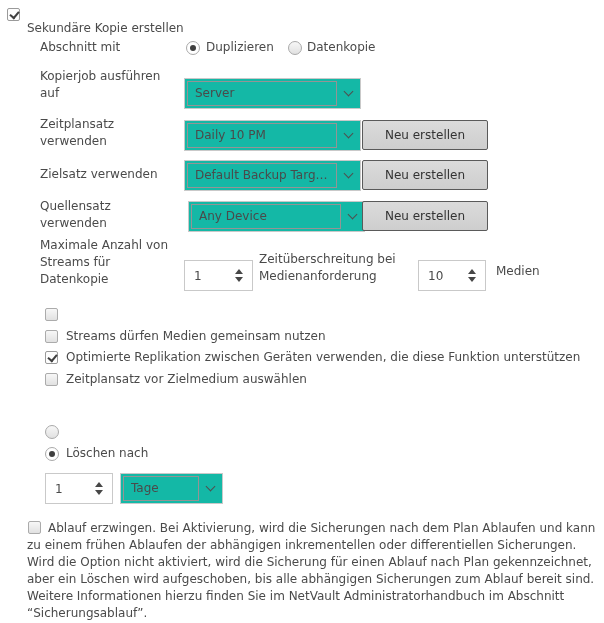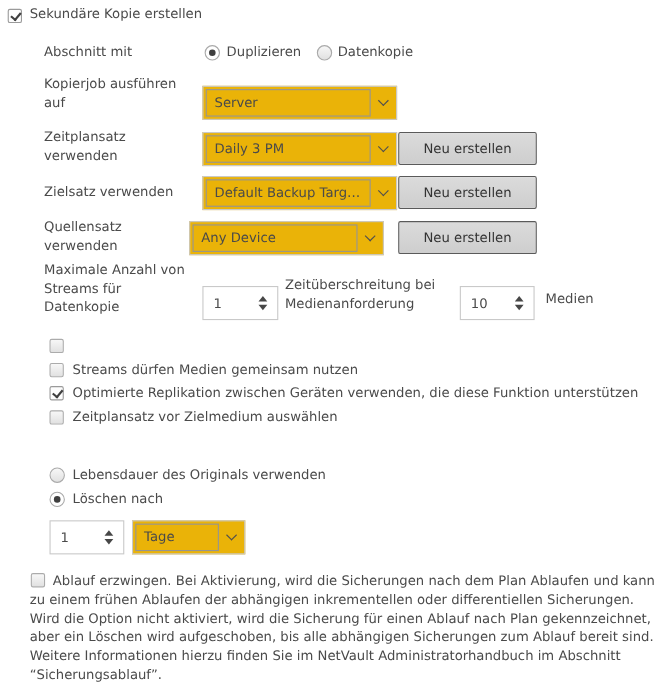--- a/index.html
+++ b/index.html
@@ -34,21 +34,21 @@
     border-radius:50%; background:linear-gradient(#f7f7f7,#e1e1e1); cursor:pointer;
   }
   .radio.selected { background:#ffffff; }
   .radio.selected::after {
     content:""; position:absolute; left:3px; top:3px; width:6px; height:6px;
     border-radius:50%; background:#3f3f3f;
   }
 
   
   .sel {
-    position:absolute; width:177px; height:31px; background:#eab308;
+    position:absolute; width:177px; height:31px; background:#14b8a6;
     border:1px solid #c9c9c9; display:flex; cursor:pointer;
   }
   .sel-text {
     flex:1; margin:2px 0 2px 2px; border:1px solid #949494; padding:0 7px;
     line-height:23px; white-space:nowrap; overflow:hidden; text-overflow:ellipsis;
     color:#4a4a4a;
   }
   .sel-caret { width:23px; display:flex; align-items:center; justify-content:center; }
   .caret {
     display:inline-block; width:7px; height:7px;
@@ -85,56 +85,56 @@
     position:absolute; left:27px; top:520px; width:574px;
     line-height:17px; color:#4a4a4a;
   }
 </style>
 </head>
 <body>
 
 <div id="screen">
 
   <span class="cb checked" style="left:7px;top:8px"></span>
-  <span class="lbl nowrap" style="left:27px;top:4px">Sekundäre Kopie erstellen</span>
+  <span class="lbl nowrap" style="left:27px;top:20px">Sekundäre Kopie erstellen</span>
 
   <span class="lbl nowrap" style="left:40px;top:39px">Abschnitt mit</span>
   <span class="radio selected" style="left:186px;top:41px"></span>
   <span class="lbl nowrap" style="left:206px;top:39px">Duplizieren</span>
   <span class="radio" style="left:288px;top:41px"></span>
   <span class="lbl nowrap" style="left:307px;top:39px">Datenkopie</span>
 
   <span class="lbl" style="left:40px;top:68px;width:140px">Kopierjob ausführen auf</span>
   <div class="sel" style="left:184px;top:78px">
     <span class="sel-text">Server</span>
     <span class="sel-caret">
         <i class="caret"></i>
       </span>
   </div>
 
   <span class="lbl" style="left:40px;top:116px;width:140px">Zeitplansatz verwenden</span>
   <div class="sel" style="left:184px;top:120px">
-    <span class="sel-text">Daily 3 PM</span>
+    <span class="sel-text">Daily 10 PM</span>
     <span class="sel-caret">
         <i class="caret"></i>
       </span>
   </div>
   <div class="btn" style="left:362px;top:120px">Neu erstellen</div>
 
   <span class="lbl nowrap" style="left:40px;top:166px">Zielsatz verwenden</span>
   <div class="sel" style="left:184px;top:160px">
     <span class="sel-text">Default Backup Target O..</span>
     <span class="sel-caret">
         <i class="caret"></i>
       </span>
   </div>
   <div class="btn" style="left:362px;top:160px">Neu erstellen</div>
 
   <span class="lbl" style="left:40px;top:198px;width:140px">Quellensatz verwenden</span>
-  <div class="sel" style="left:172px;top:201px">
+  <div class="sel" style="left:188px;top:201px">
     <span class="sel-text">Any Device</span>
     <span class="sel-caret">
         <i class="caret"></i>
       </span>
   </div>
   <div class="btn" style="left:362px;top:201px">Neu erstellen</div>
 
   <span class="lbl" style="left:40px;top:237px;width:140px">Maximale Anzahl von Streams für Datenkopie</span>
   <div class="spin" style="left:184px;top:260px;width:69px">
     <span>1</span>
@@ -158,21 +158,20 @@
   <span class="cb" style="left:45px;top:330px"></span>
   <span class="lbl nowrap" style="left:66px;top:328px">Streams dürfen Medien gemeinsam nutzen</span>
 
   <span class="cb checked" style="left:45px;top:351px"></span>
   <span class="lbl nowrap" style="left:66px;top:349px">Optimierte Replikation zwischen Geräten verwenden, die diese Funktion unterstützen</span>
 
   <span class="cb" style="left:45px;top:373px"></span>
   <span class="lbl nowrap" style="left:66px;top:371px">Zeitplansatz vor Zielmedium auswählen</span>
 
   <span class="radio" style="left:45px;top:425px"></span>
-  <span class="lbl nowrap" style="left:66px;top:423px">Lebensdauer des Originals verwenden</span>
 
   <span class="radio selected" style="left:45px;top:447px"></span>
   <span class="lbl nowrap" style="left:66px;top:445px">Löschen nach</span>
 
   <div class="spin" style="left:45px;top:473px">
     <span>1</span>
     <span class="spin-arrows">
       <i class="arrow-up"></i>
       <i class="arrow-down"></i>
     </span>

